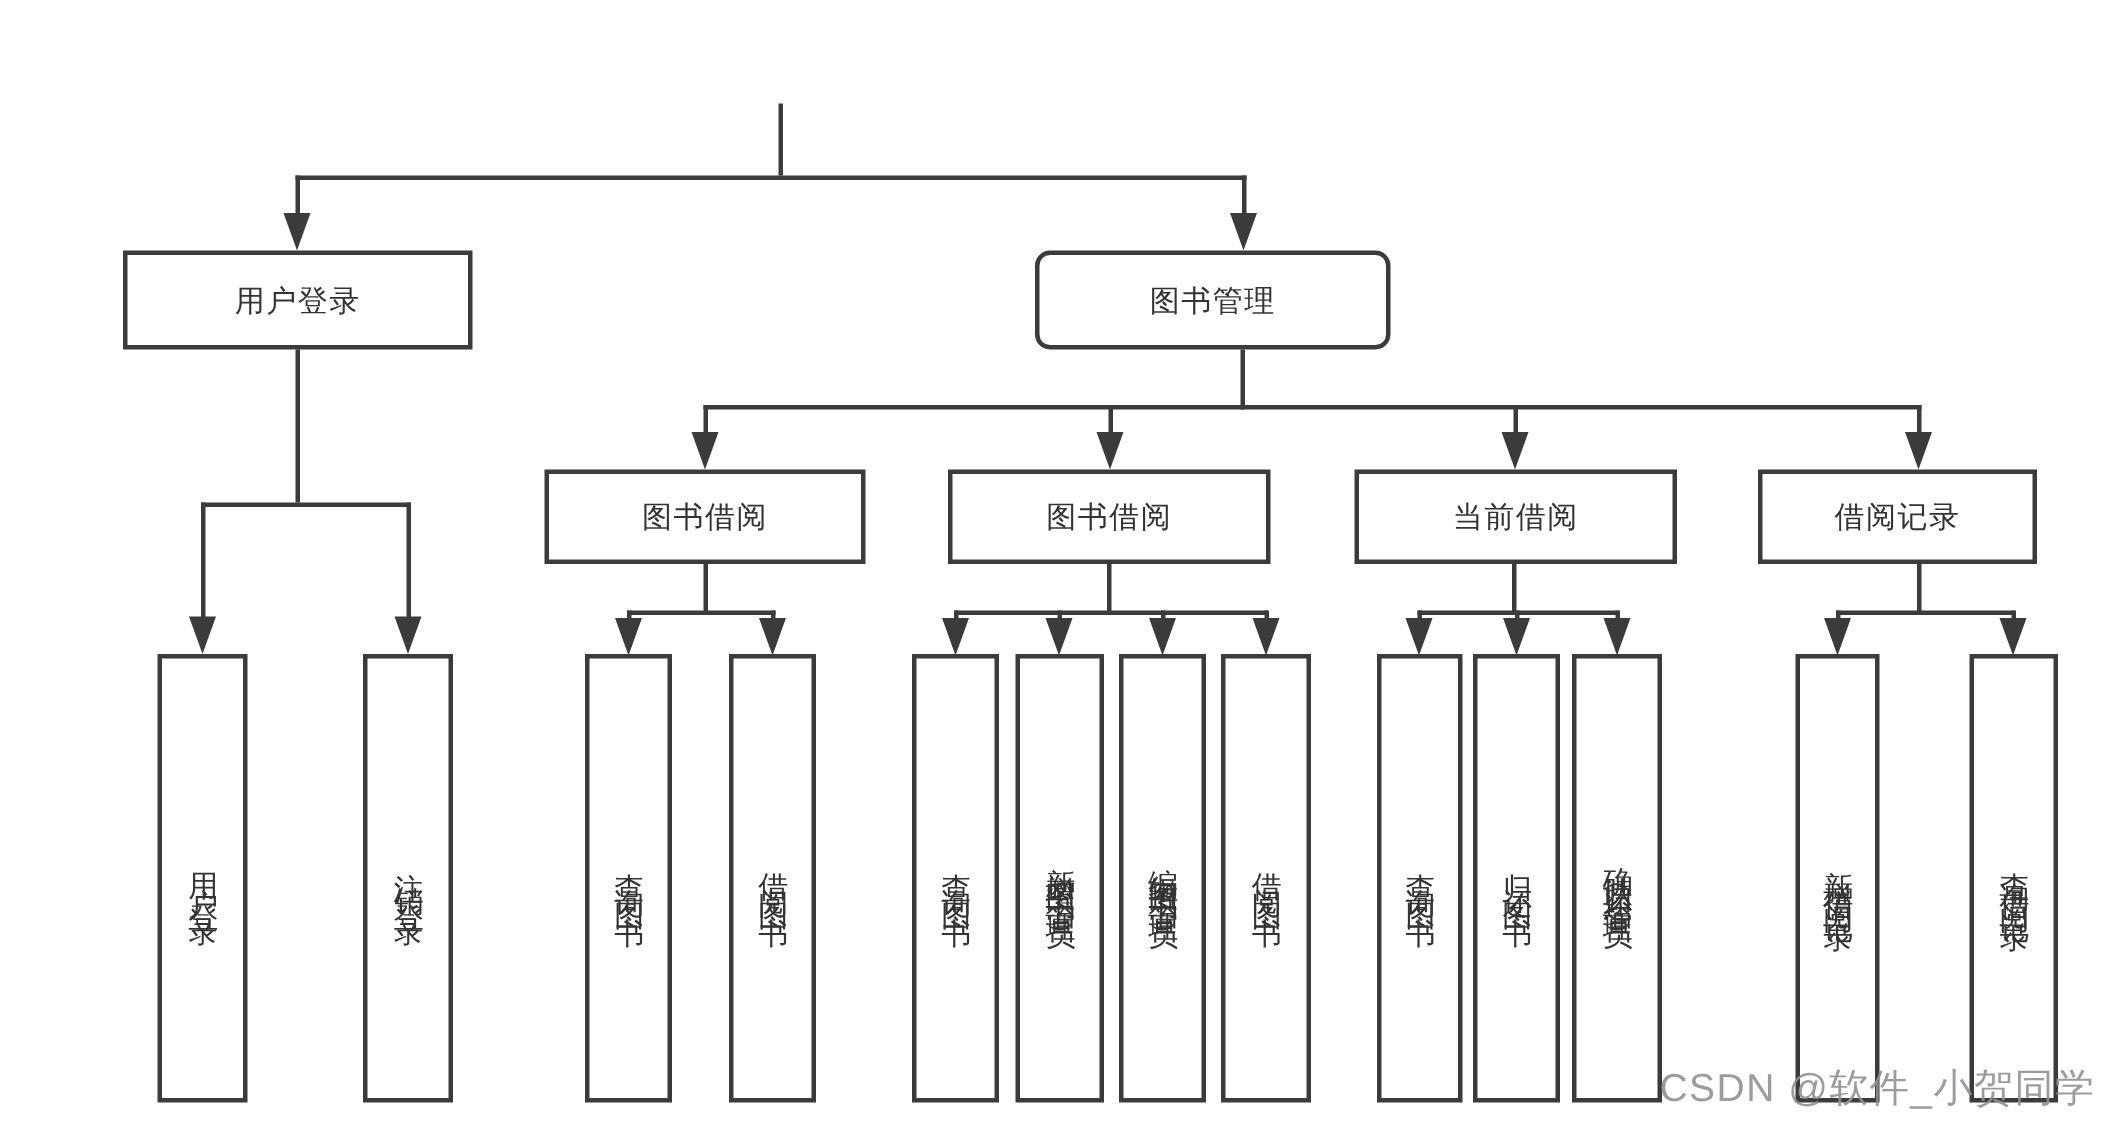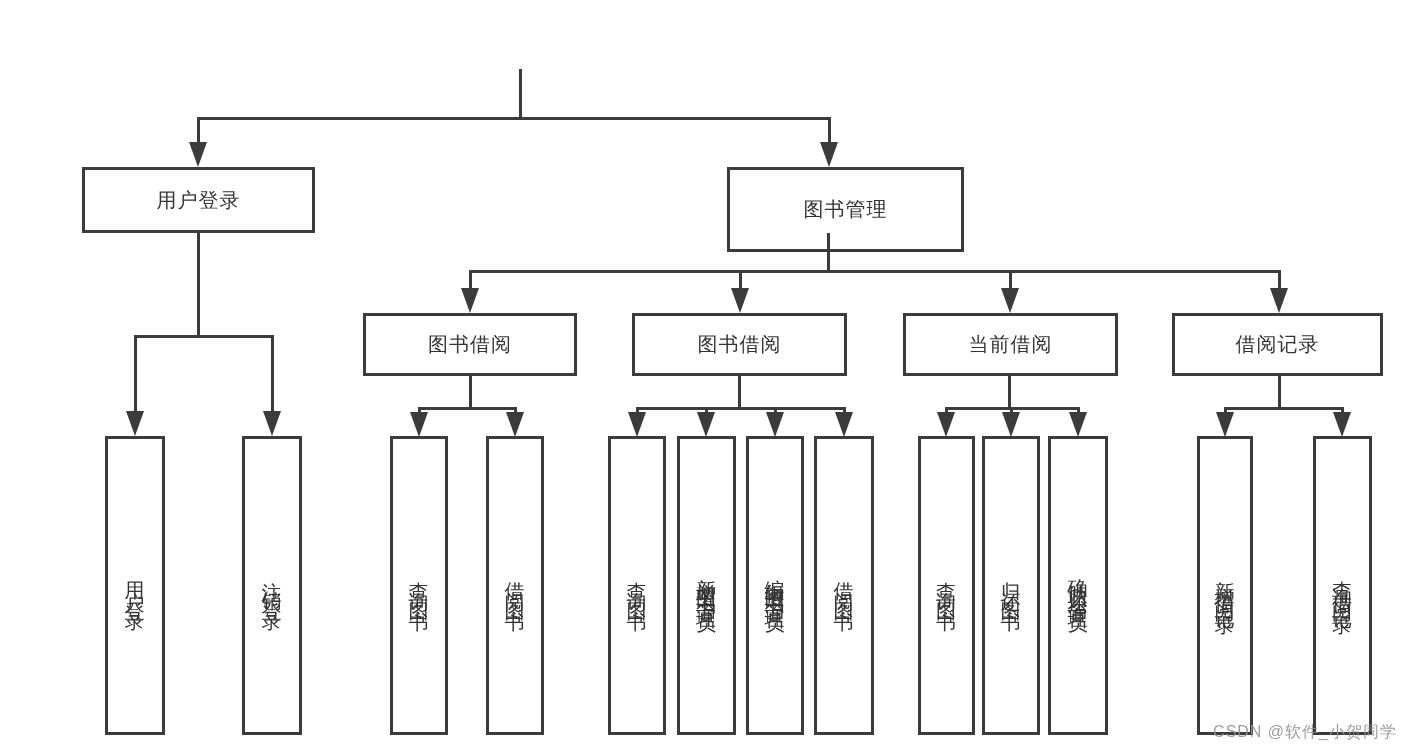--- a/index.html
+++ b/index.html
@@ -49,21 +49,21 @@
     width: 0; height: 0;
     border-left: 9px solid transparent;
     border-right: 9px solid transparent;
     border-top: 25px solid #3b3b3b;
     transform: translateX(-50%);
   }
   .watermark {
     position: absolute;
     right: 8px;
     bottom: 4px;
-    font-size: 16px;
+    font-size: 26px;
     color: rgba(145, 145, 150, 0.9);
     letter-spacing: 1px;
     pointer-events: none;
   }
 </style>
 </head>
 <body>
 
 <div id="stage">
 
@@ -71,21 +71,21 @@
   <div class="vline" style="left:519px; top:69px; height:48px;"></div>
   <div class="hline" style="left:197px; top:117px; width:634px;"></div>
   <div class="vline" style="left:197px; top:117px; height:30px;"></div>
   <div class="arrow" style="left:198px; top:142px;"></div>
   <div class="vline" style="left:828px; top:117px; height:30px;"></div>
   <div class="arrow" style="left:829px; top:142px;"></div>
 
   <div class="box" style="left:82px; top:167px; width:233px; height:66px;">
     <span>用户登录</span>
   </div>
-  <div class="box" style="left:727px; top:167px; width:237px; height:85px;">
+  <div class="box" style="left:690px; top:167px; width:237px; height:66px;border-radius:10px;">
     <span>图书管理</span>
   </div>
 
   <div class="vline" style="left:197px; top:233px; height:102px;"></div>
   <div class="hline" style="left:134px; top:335px; width:140px;"></div>
   <div class="vline" style="left:134px; top:335px; height:82px;"></div>
   <div class="arrow" style="left:135px; top:411px;"></div>
   <div class="vline" style="left:271px; top:335px; height:82px;"></div>
   <div class="arrow" style="left:272px; top:411px;"></div>
 
@@ -102,21 +102,21 @@
 
   <div class="box" style="left:363px; top:313px; width:214px; height:63px;">
     <span>图书借阅</span>
   </div>
   <div class="box" style="left:632px; top:313px; width:215px; height:63px;">
     <span>图书借阅</span>
   </div>
   <div class="box" style="left:903px; top:313px; width:215px; height:63px;">
     <span>当前借阅</span>
   </div>
-  <div class="box" style="left:1172px; top:313px; width:211px; height:63px;">
+  <div class="box" style="left:1172px; top:313px; width:186px; height:63px;">
     <span>借阅记录</span>
   </div>
 
   <div class="vline" style="left:469px; top:376px; height:34px;"></div>
   <div class="hline" style="left:418px; top:407px; width:99px;"></div>
   <div class="vline" style="left:418px; top:407px; height:12px;"></div>
   <div class="arrow" style="left:419px; top:412px;"></div>
   <div class="vline" style="left:514px; top:407px; height:12px;"></div>
   <div class="arrow" style="left:515px; top:412px;"></div>
 

